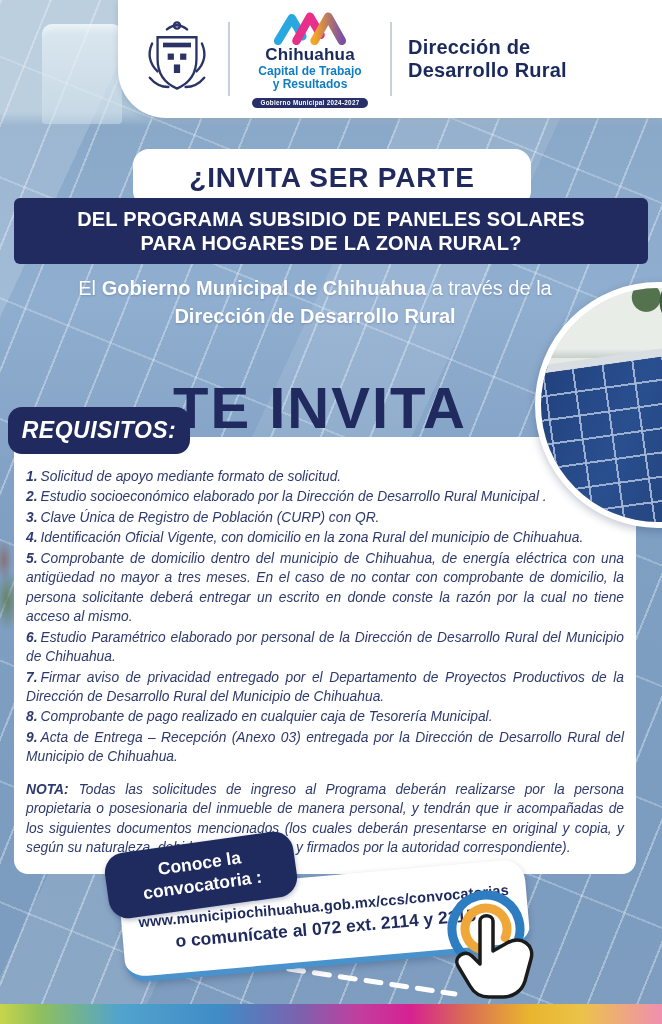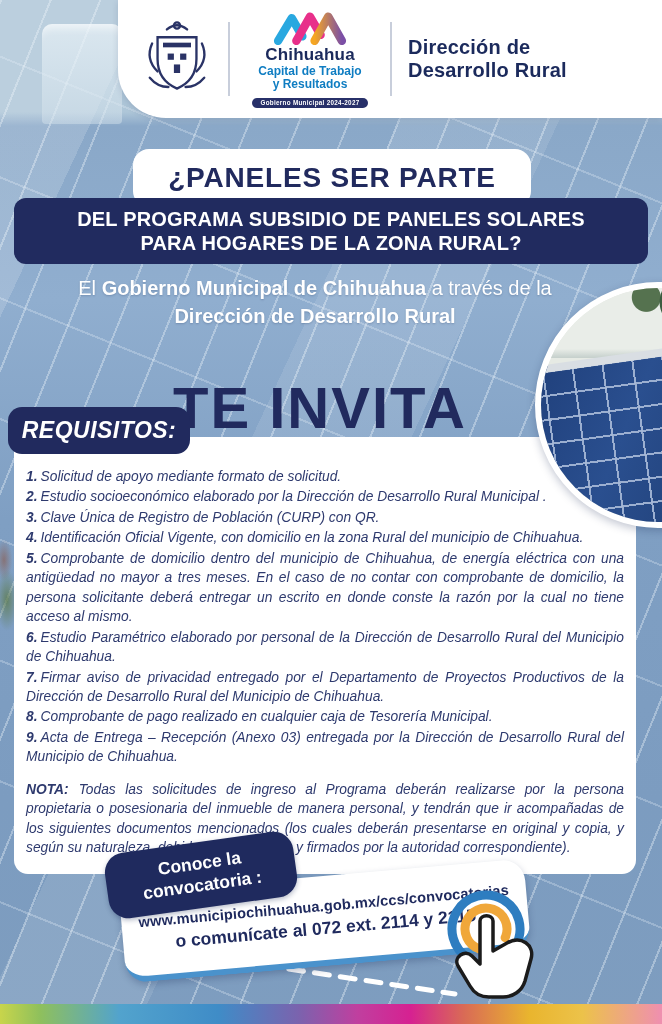--- a/index.html
+++ b/index.html
@@ -50,21 +50,21 @@
   .dept { color:#1b2a5c; font-weight:800; font-size:20px; line-height:1.15; letter-spacing:.2px; }
   
   .q-box {
     position:absolute; left:133px; top:149px; width:398px; height:58px; z-index:2;
     background:#fff; border-radius:16px;
     display:flex; align-items:center; justify-content:center;
     color:#212a5e; font-weight:800; font-size:28px; letter-spacing:.8px;
   }
   .q-band {
     position:absolute; left:14px; top:198px; width:634px; height:66px; z-index:3;
-    background:#212b5f; border-radius:12px;
+    background:#212b5f; border-radius:6px;
     display:flex; flex-direction:column; align-items:center; justify-content:center; gap:1px;
     color:#fff; font-weight:800;
   }
   .q-band .l1 { font-size:20px; letter-spacing:.2px; }
   .q-band .l2 { font-size:20px; letter-spacing:.2px; }
   .intro {
     position:absolute; left:0; top:274px; width:630px; z-index:2;
     text-align:center; color:#fff; font-size:20px; line-height:1.4;
     text-shadow:0 1px 2px rgba(30,50,90,.25);
   }
@@ -196,21 +196,21 @@
       <div class="brand-tag">y Resultados</div>
       <span class="brand-badge">Gobierno Municipal 2024-2027</span>
     </div>
     <div class="vdiv"></div>
     <div class="dept">
       <div>Dirección de</div>
       <div>Desarrollo Rural</div>
     </div>
   </header>
 
-  <div class="q-box">¿PANELES SER PARTE</div>
+  <div class="q-box">¿INVITA SER PARTE</div>
   <div class="q-band">
     <div class="l1">DEL PROGRAMA  SUBSIDIO DE PANELES SOLARES</div>
     <div class="l2">PARA HOGARES DE LA ZONA RURAL?</div>
   </div>
   <div class="intro">
     <span>El </span><b>Gobierno Municipal de Chihuahua</b><span> a través de la</span>
     <br>
     <b>Dirección de Desarrollo Rural</b>
   </div>
   <div class="invite">TE INVITA</div>

